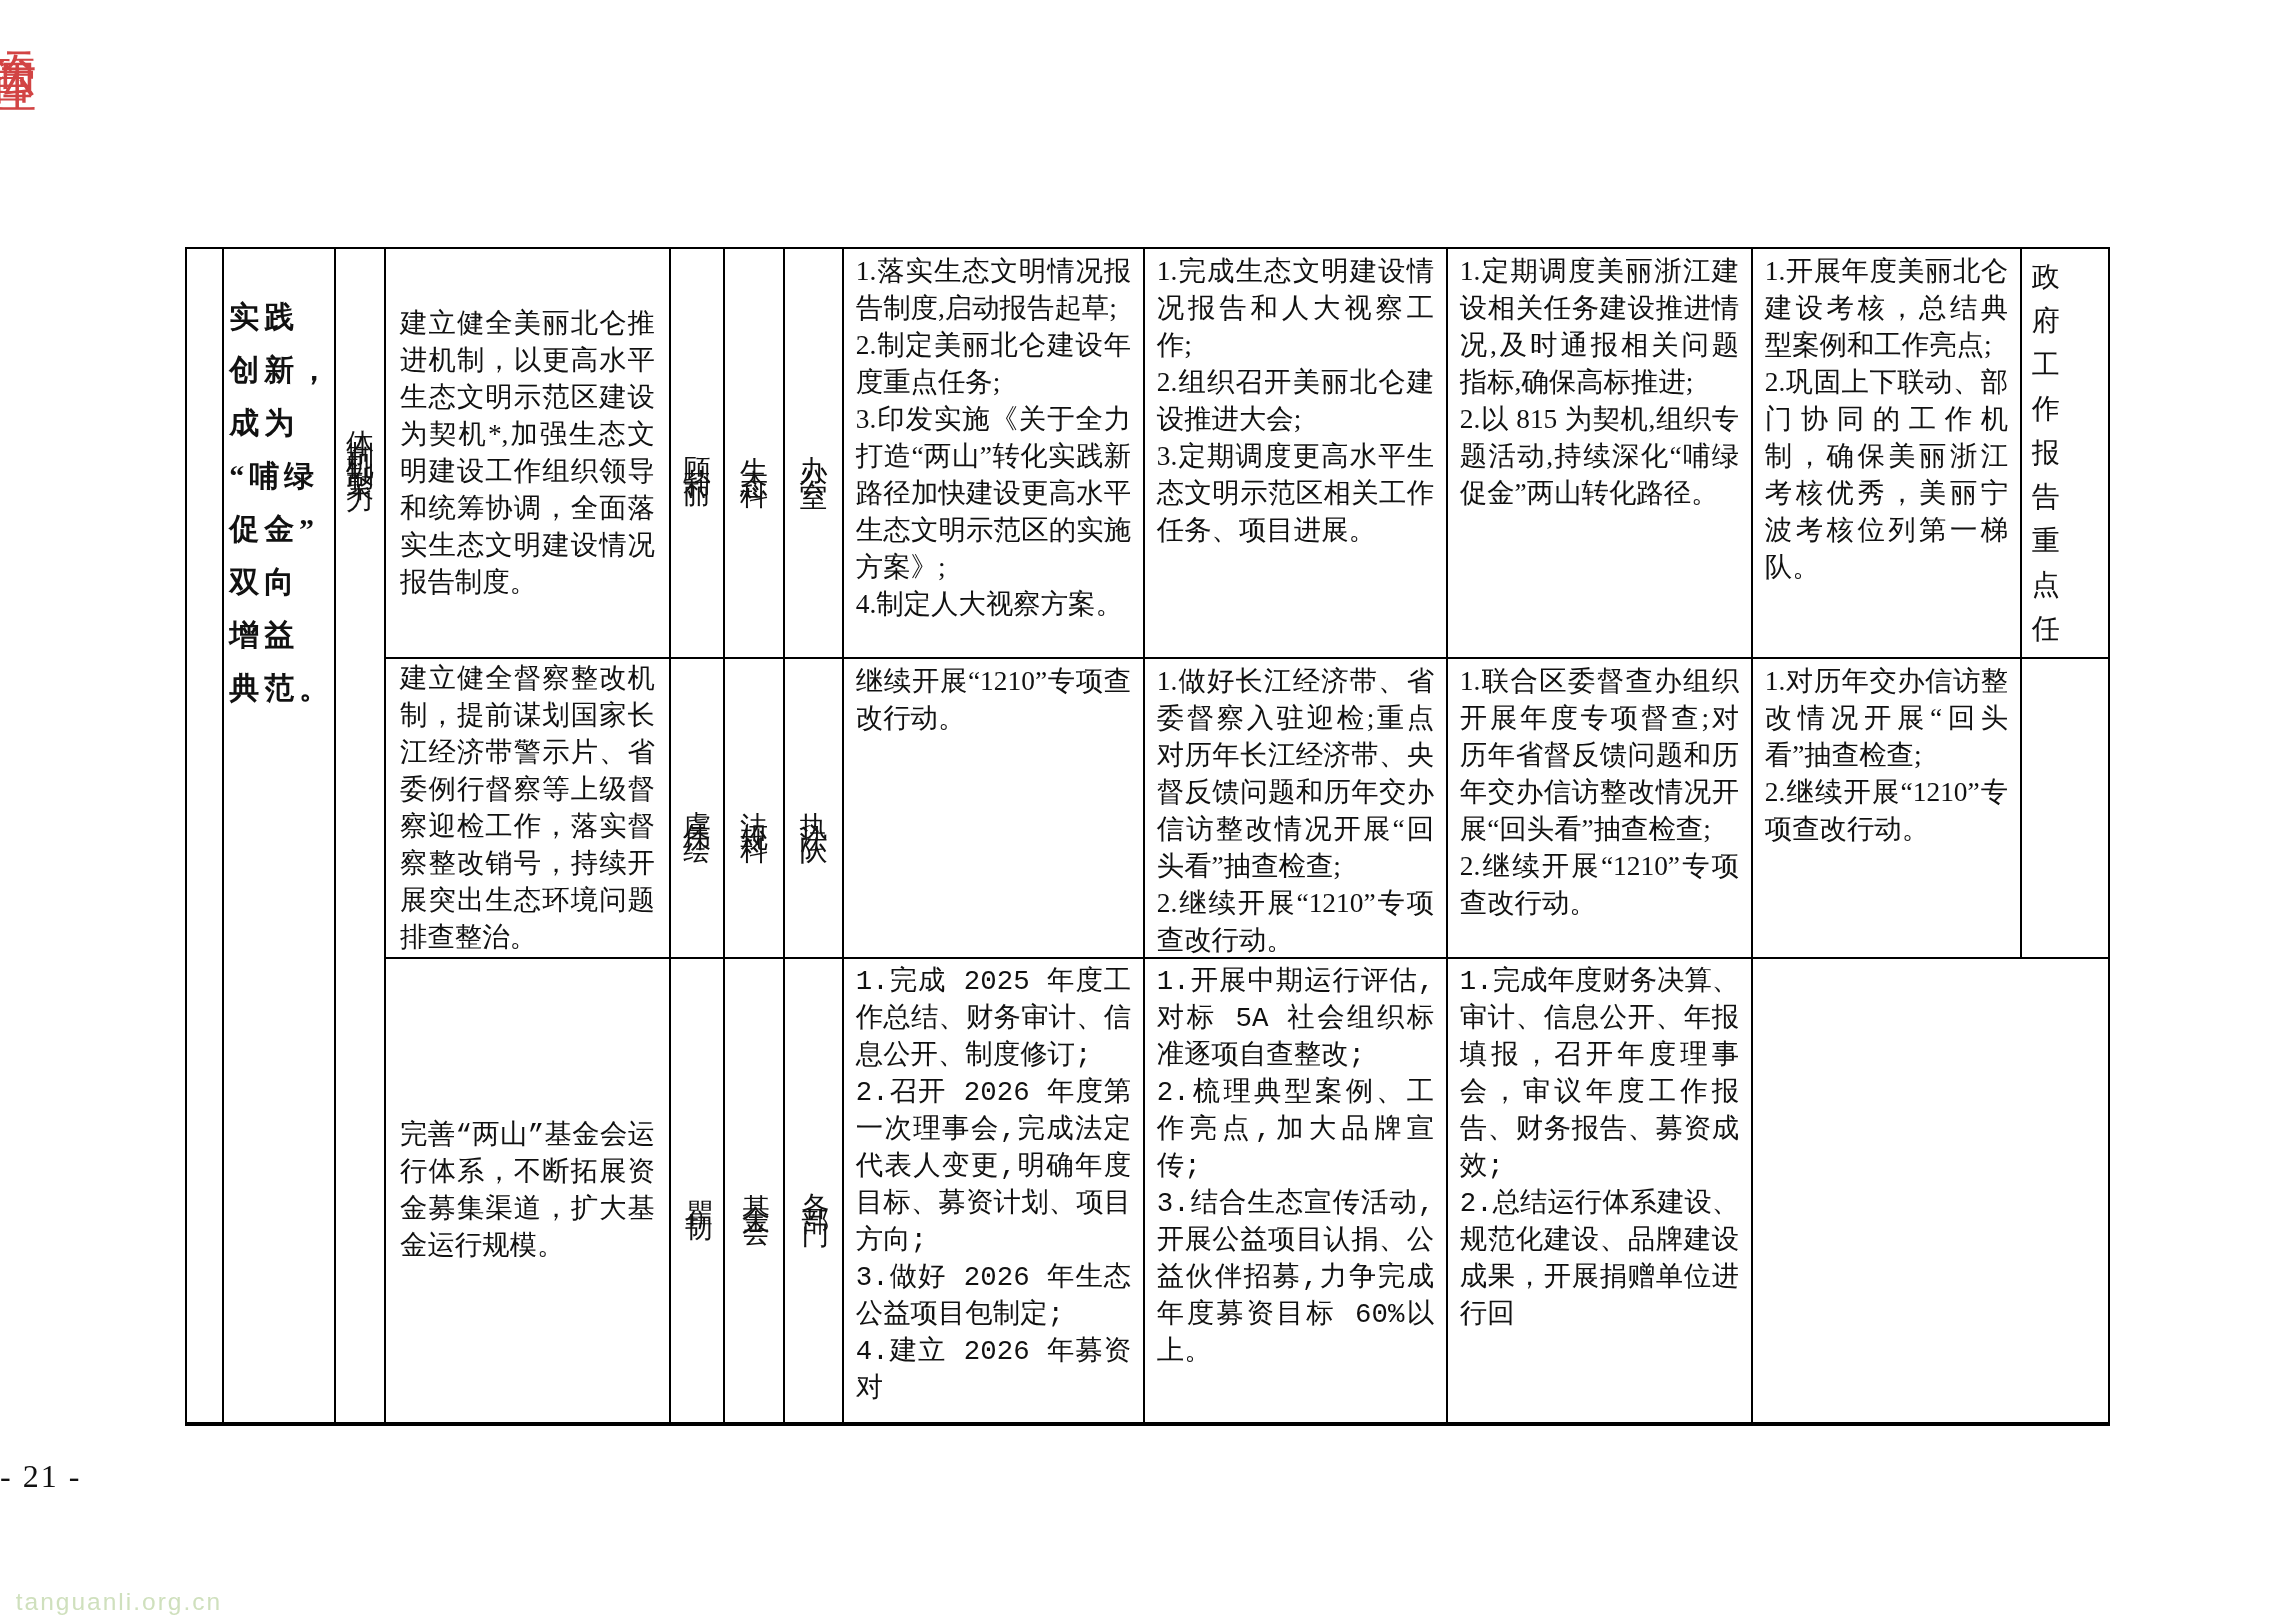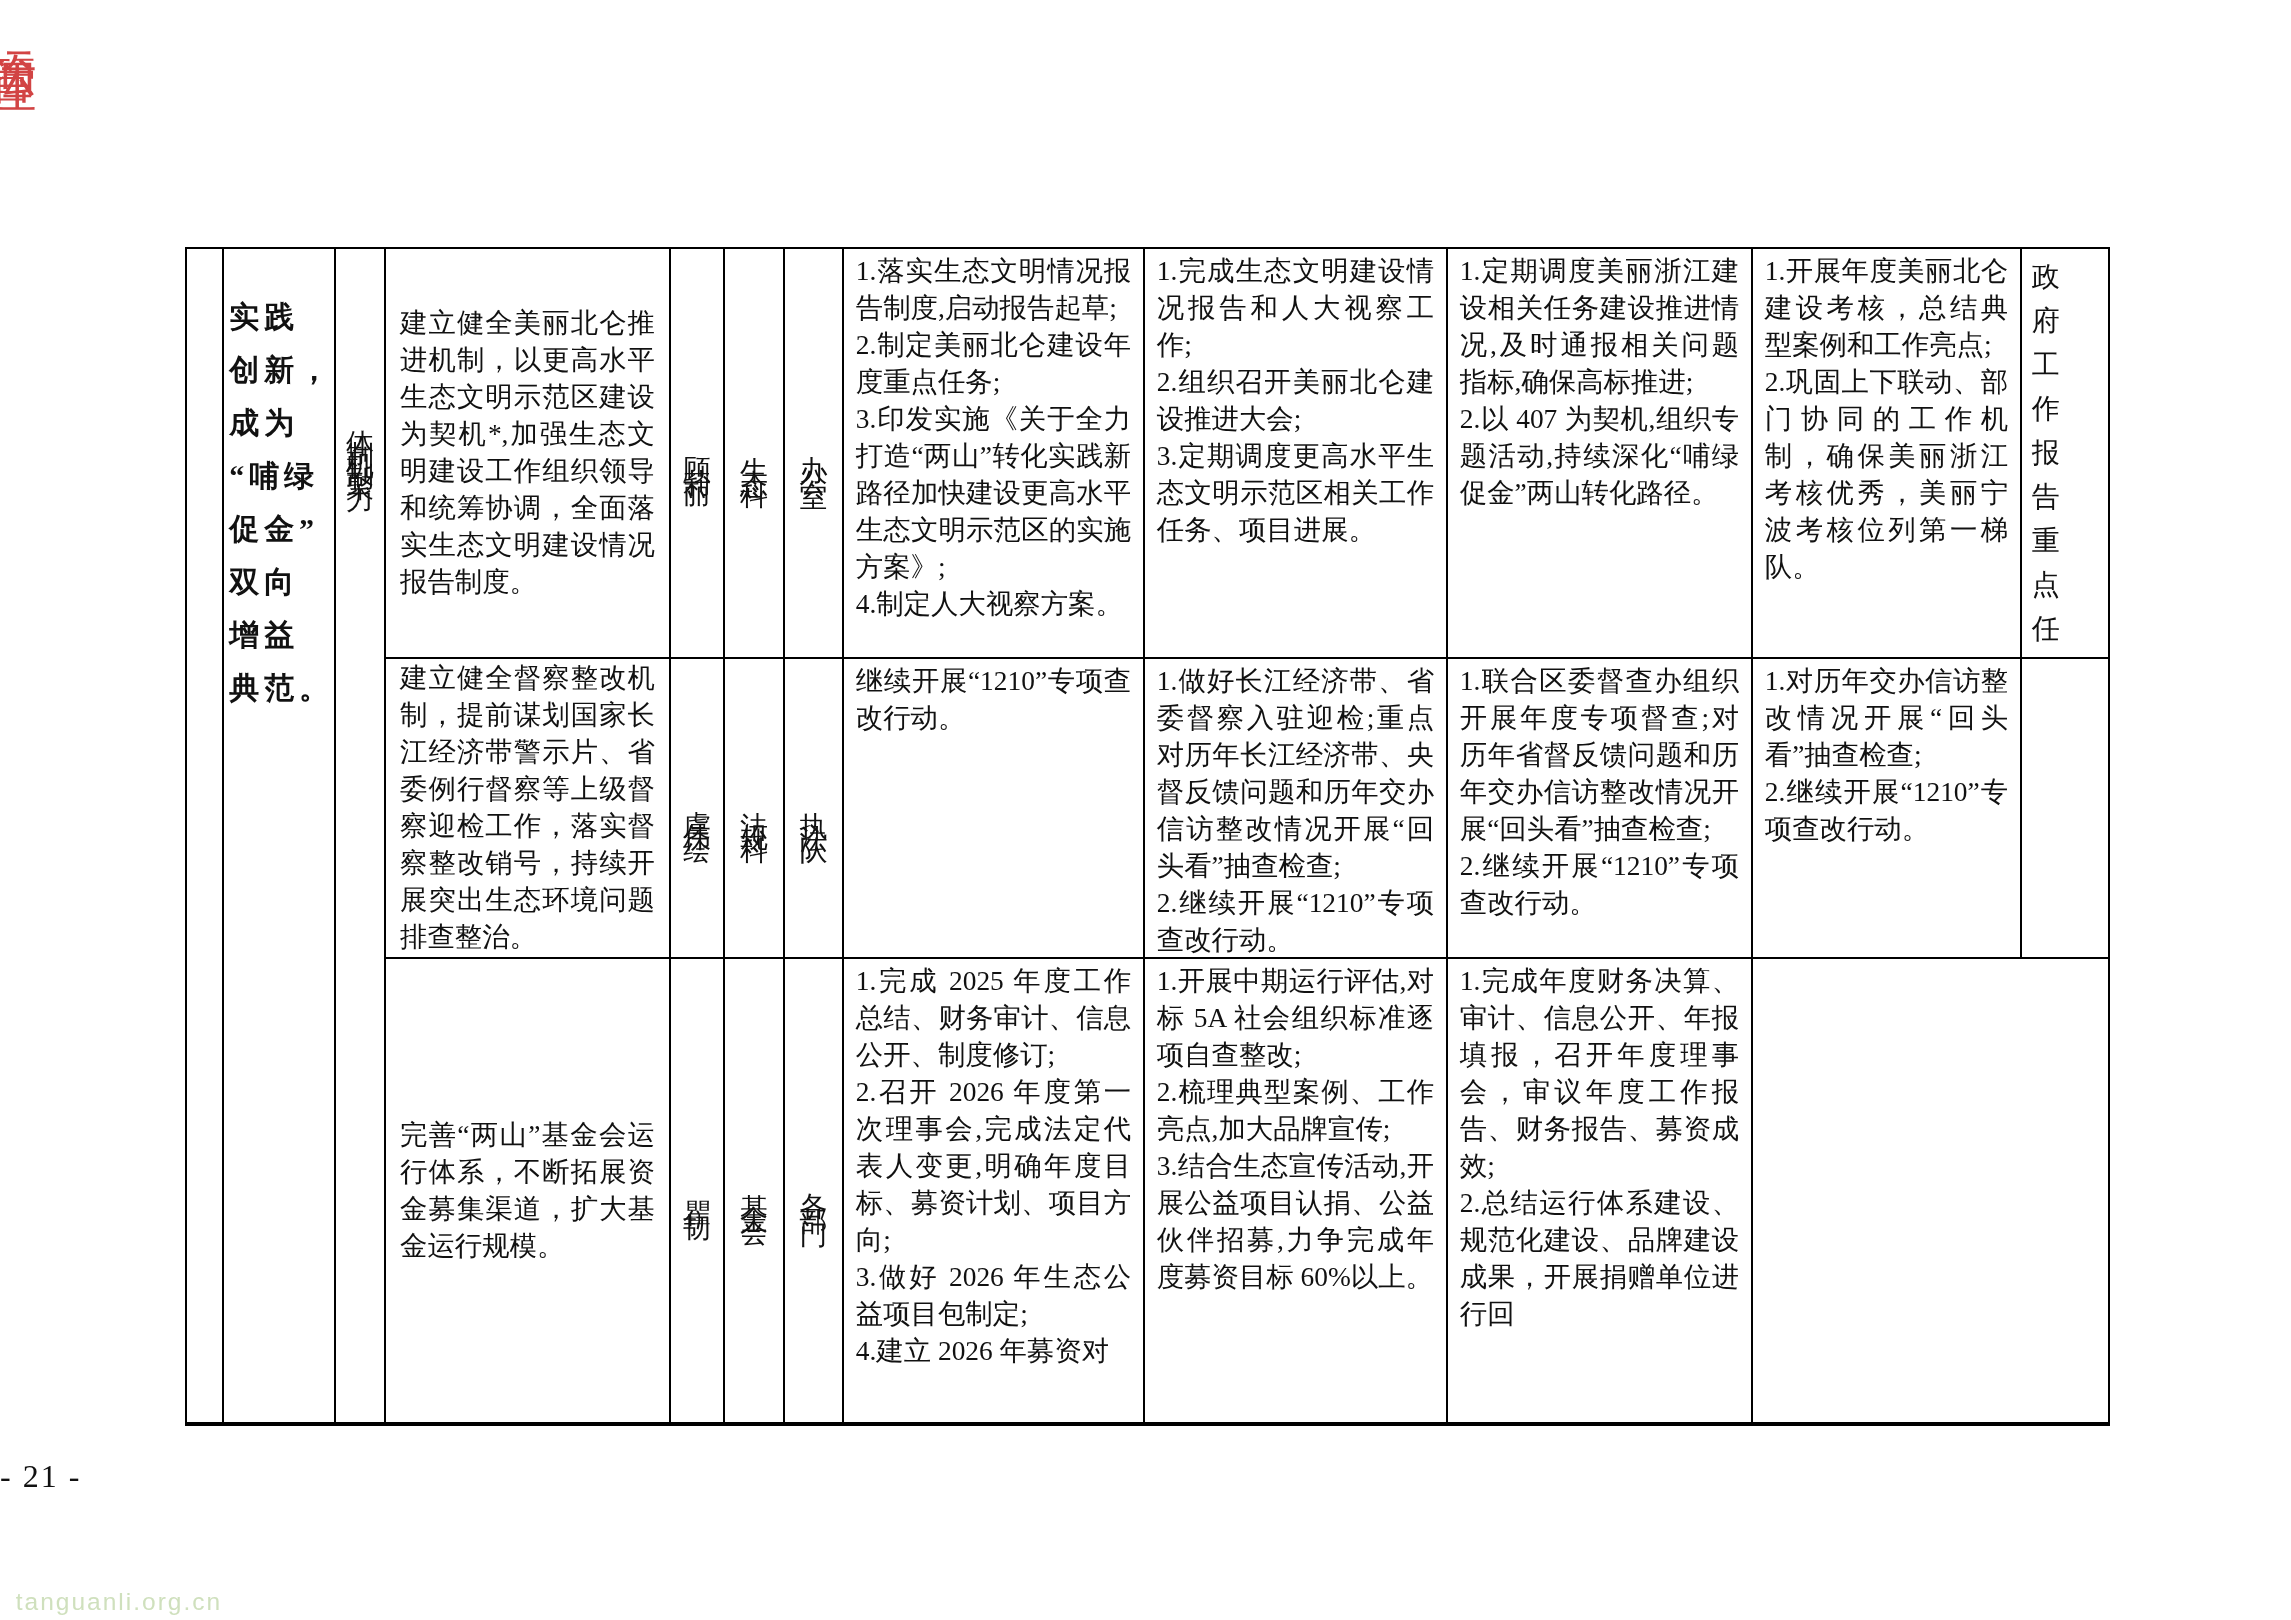--- a/index.html
+++ b/index.html
@@ -27,21 +27,21 @@
     box-sizing:border-box;
     border-right:2px solid #000;border-bottom:2px solid #000;
     font-size:27.4px;line-height:37px;
     overflow:hidden;
   }
   .span3{grid-row:1 / 4;border-bottom:none;}
   .c-empty{grid-column:1;}
   .c-theme{grid-column:2;display:flex;flex-direction:column;align-items:flex-end;padding-top:41px;}
   .c-sub{grid-column:3;display:flex;justify-content:center;padding-top:159px;}
   .lastcol{border-right:none;}
-  .botrow{border-bottom:none;}
+  .botrow{border-bottom:none;font-family:Liberation Mono, monospace;}
   .theme-text{
     font-weight:bold;font-size:30px;line-height:53px;letter-spacing:4.9px;
     white-space:pre-line;text-align:left;
   }
   .sub-text{
     writing-mode:vertical-rl;text-orientation:upright;
     font-size:28px;letter-spacing:10.8px;
   }
   .c-task{display:flex;align-items:center;padding:0 14px;}
   .task-inner{width:100%;text-align:justify;text-justify:inter-character;}
@@ -105,21 +105,21 @@
     <div class="vtext">办公室</div>
   </div>
   <div class="cell c-q">1.落实生态文明情况报告制度,启动报告起草;
 2.制定美丽北仑建设年度重点任务;
 3.印发实施《关于全力打造“两山”转化实践新路径加快建设更高水平生态文明示范区的实施方案》;
 4.制定人大视察方案。</div>
   <div class="cell c-q">1.完成生态文明建设情况报告和人大视察工作;
 2.组织召开美丽北仑建设推进大会;
 3.定期调度更高水平生态文明示范区相关工作任务、项目进展。</div>
   <div class="cell c-q">1.定期调度美丽浙江建设相关任务建设推进情况,及时通报相关问题指标,确保高标推进;
-2.以 407 为契机,组织专题活动,持续深化“哺绿促金”两山转化路径。</div>
+2.以 815 为契机,组织专题活动,持续深化“哺绿促金”两山转化路径。</div>
   <div class="cell c-q">1.开展年度美丽北仑建设考核，总结典型案例和工作亮点;
 2.巩固上下联动、部门协同的工作机制，确保美丽浙江考核优秀，美丽宁波考核位列第一梯队。</div>
   <div class="cell c-note lastcol">
     <div class="note-text">区政府工作报告重点任务</div>
   </div>
 
   <div class="cell c-task">
     <div class="task-inner">建立健全督察整改机制，提前谋划国家长江经济带警示片、省委例行督察等上级督察迎检工作，落实督察整改销号，持续开展突出生态环境问题排查整治。</div>
   </div>
   <div class="cell c-person">

